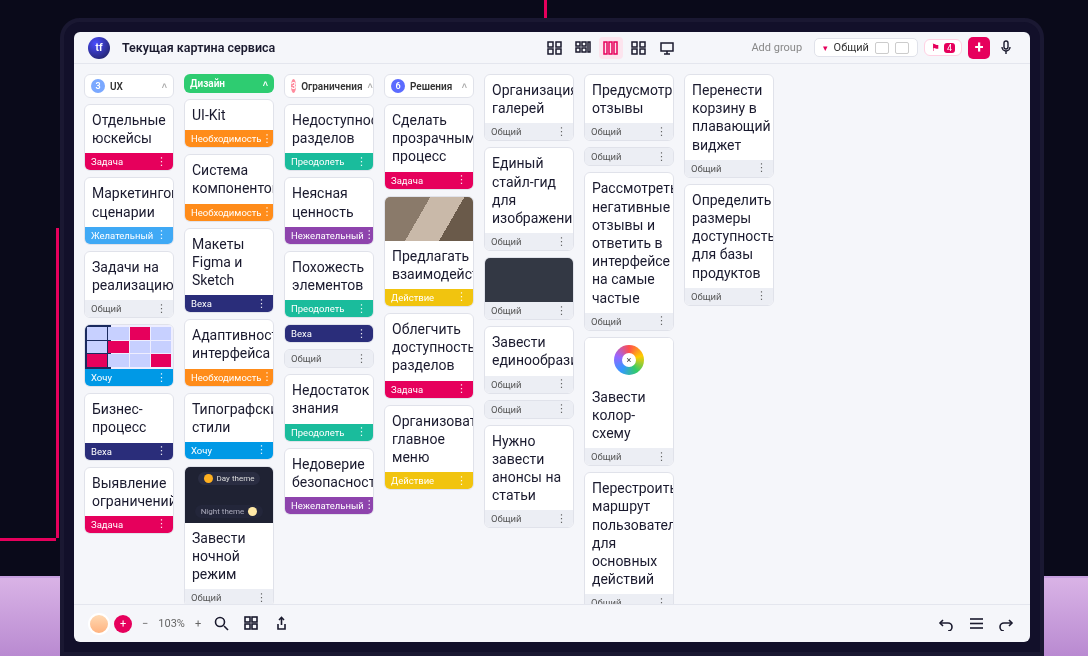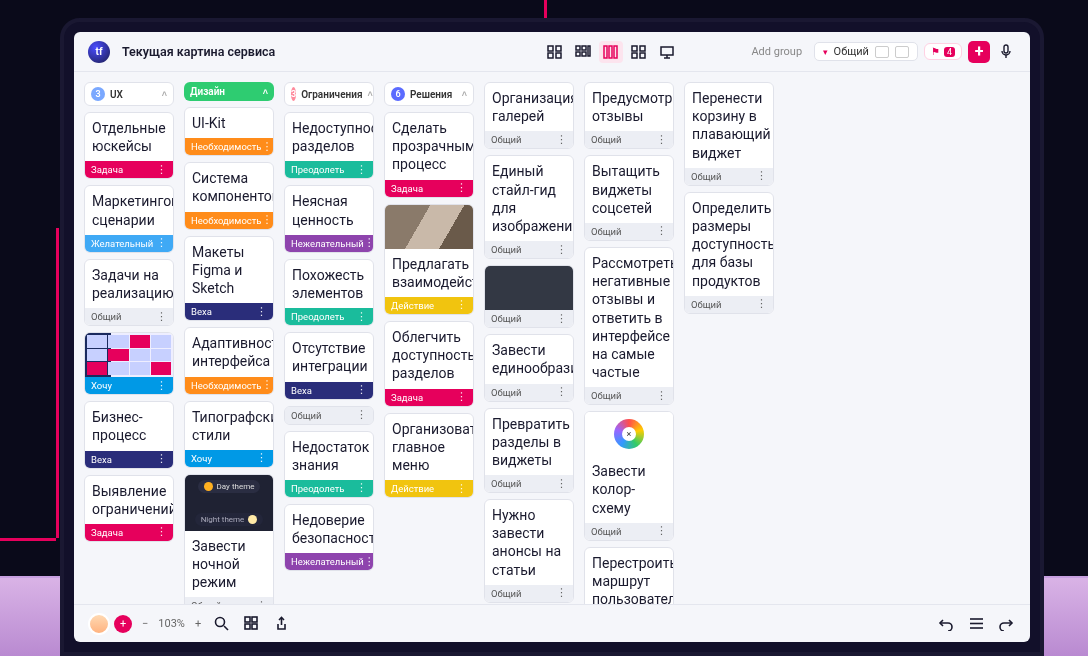--- a/index.html
+++ b/index.html
@@ -8,21 +8,21 @@
   .accent-left-v { left:56px; top:228px; width:3px; height:310px; }
   .accent-left-h { left:0; top:538px; width:56px; height:3px; }
   .accent-top-h { left:544px; top:0; width:3px; height:18px; }
   .accent-right-v { right:48px; top:290px; width:3px; height:290px; }
 
   .laptop { position:absolute; left:60px; top:18px; right:44px; bottom:0; background:#12102a; border:4px solid #1a1832; border-radius:20px 20px 0 0; padding:10px; }
   .laptop-base { position:absolute; left:0; right:0; bottom:0; height:80px; background:linear-gradient(#d9b3e6,#b98ad1); border-top:2px solid #c79fe0; }
 
   .app { position:relative; width:100%; height:100%; background:#f5f6fa; border-radius:6px; overflow:hidden; display:flex; flex-direction:column; }
 
-  .topbar { display:flex; align-items:center; height:40px; padding:0 14px; gap:12px; border-bottom:1px solid #e4e6ee; }
+  .topbar { display:flex; align-items:center; height:32px; padding:0 14px; gap:12px; border-bottom:1px solid #e4e6ee; }
   .logo { width:22px; height:22px; border-radius:50%; background:radial-gradient(circle at 35% 30%,#4a4cff,#1b1c4f); display:flex; align-items:center; justify-content:center; color:#fff; font-size:10px; font-weight:700; }
   .title { font-size:12.5px; font-weight:600; color:#1a1a2e; flex:1; }
   .view-switch { display:flex; gap:4px; align-items:center; }
   .vbtn { width:24px; height:22px; border:1px solid transparent; border-radius:4px; display:flex; align-items:center; justify-content:center; cursor:pointer; }
   .vbtn svg { stroke:#1a1a2e; fill:none; stroke-width:1.5; }
   .vbtn.active svg { stroke:#e6005c; }
   .vbtn.active { background:#fce4ee; }
   .addgroup { font-size:11px; color:#888; margin-left:60px; margin-right:auto; }
   .top-right { display:flex; gap:6px; align-items:center; }
   .filter-pill { display:flex; align-items:center; gap:6px; border:1px solid #e0e2ea; border-radius:5px; padding:2px 8px; font-size:11px; color:#333; background:#fff;}
@@ -292,21 +292,20 @@
             </div>
           </div>
           <div class="card">
             <div class="txt">Похожесть элементов</div>
             <div class="tag " style="background:#1abc9c">
        <span>Преодолеть</span>
        <span class="dots">⋮</span>
             </div>
           </div>
           <div class="card">
-            <div class="txt">Отсутствие интеграции</div>
             <div class="tag " style="background:#2a2d7a">
        <span>Веха</span>
        <span class="dots">⋮</span>
             </div>
           </div>
           <div class="card">
             <div class="tag grey" style="">
        <span>Общий</span>
        <span class="dots">⋮</span>
             </div>
@@ -385,21 +384,20 @@
             </div>
           </div>
           <div class="card">
             <div class="txt">Завести единообразие</div>
             <div class="tag grey" style="">
        <span>Общий</span>
        <span class="dots">⋮</span>
             </div>
           </div>
           <div class="card">
-            <div class="txt">Превратить разделы в виджеты</div>
             <div class="tag grey" style="">
        <span>Общий</span>
        <span class="dots">⋮</span>
             </div>
           </div>
           <div class="card">
             <div class="txt">Нужно завести анонсы на статьи</div>
             <div class="tag grey" style="">
        <span>Общий</span>
        <span class="dots">⋮</span>
@@ -408,21 +406,20 @@
         </div>
         <div class="col">
           <div class="card">
             <div class="txt">Предусмотреть отзывы</div>
             <div class="tag grey" style="">
        <span>Общий</span>
        <span class="dots">⋮</span>
             </div>
           </div>
           <div class="card">
-            <div class="txt">Вытащить виджеты соцсетей</div>
             <div class="tag grey" style="">
        <span>Общий</span>
        <span class="dots">⋮</span>
             </div>
           </div>
           <div class="card">
             <div class="txt">Рассмотреть негативные отзывы и ответить в интерфейсе на самые частые</div>
             <div class="tag grey" style="">
        <span>Общий</span>
        <span class="dots">⋮</span>

